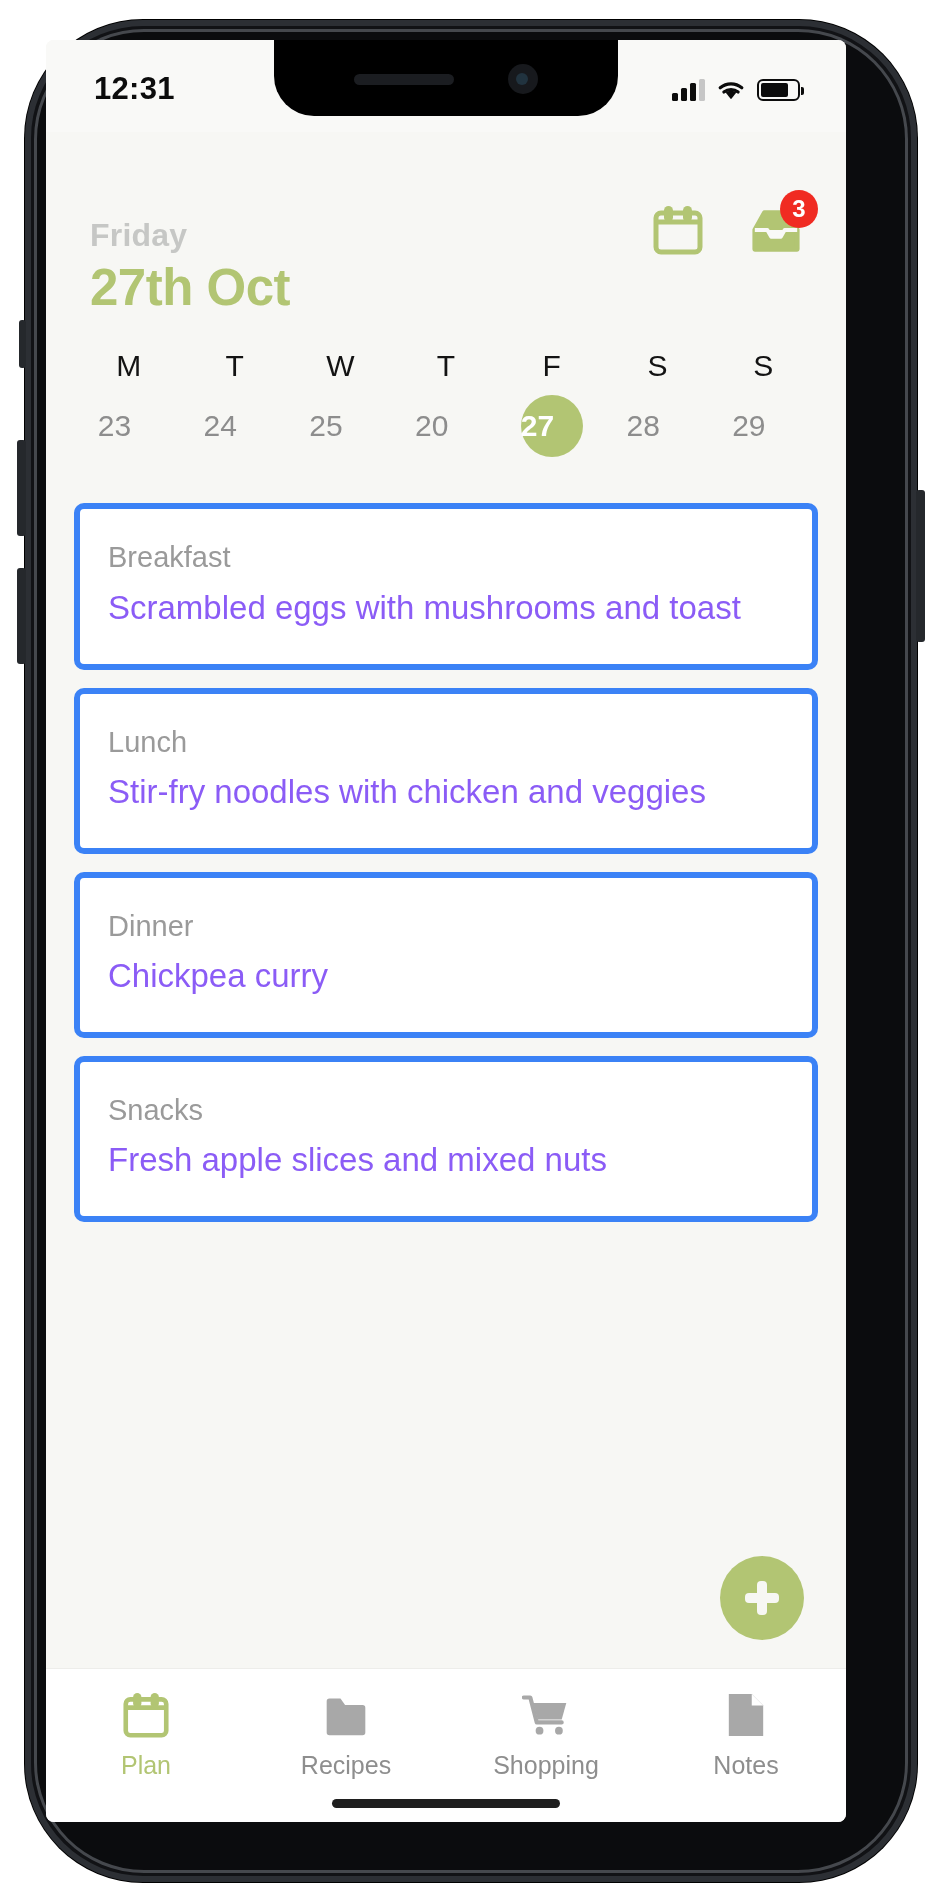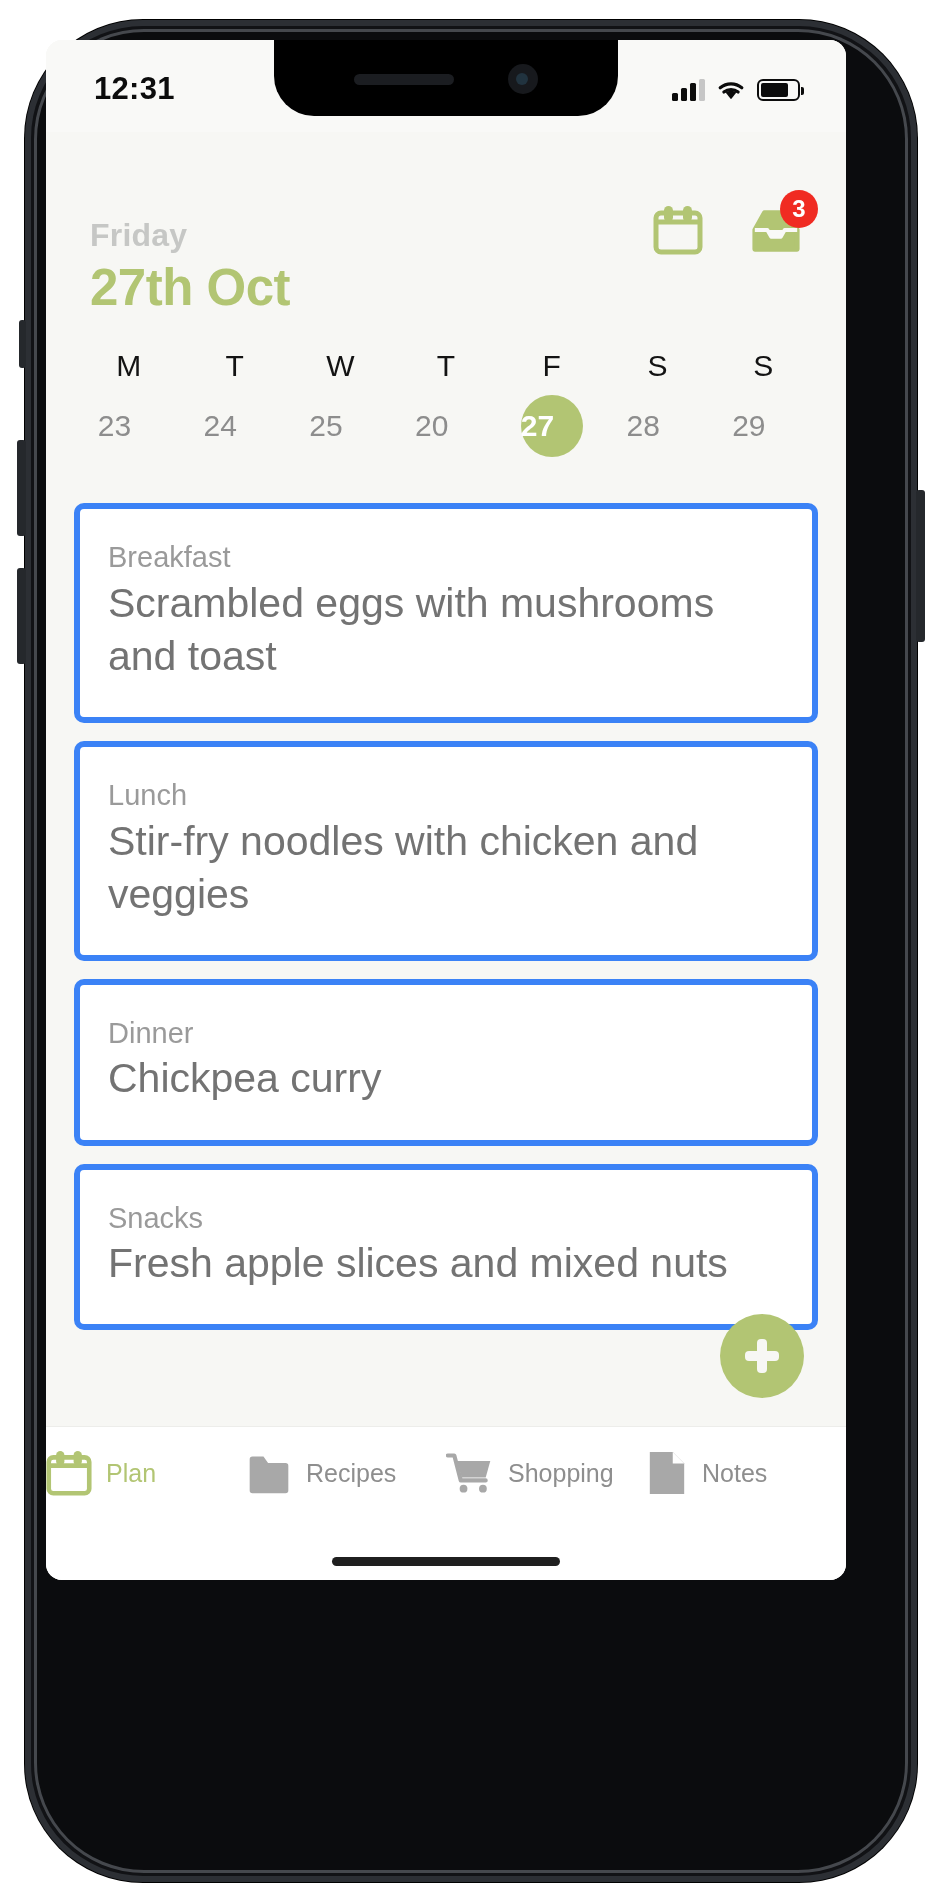--- a/index.html
+++ b/index.html
@@ -48,22 +48,22 @@
   .side-btn.volup   { left: -8px; top: 420px;  width: 9px; height: 96px; }
   .side-btn.voldown { left: -8px; top: 548px;  width: 9px; height: 96px; }
   .side-btn.power   { right: -8px; top: 470px; width: 9px; height: 152px; }
 
   
   .screen {
     position: absolute;
     left: 46px;
     top: 40px;
     width: 800px;
-    height: 1540px;
-    border-radius: 16px;
+    height: 1782px;
+    border-radius: 8px;
     background: #f7f7f4;
     overflow: hidden;
     z-index: 3;
   }
 
   
   .status-bar {
     position: relative;
     height: 92px;
     display: flex;
@@ -258,25 +258,25 @@
     border-radius: 10px;
     padding: 30px 28px 34px 28px;
   }
   .meal-label {
     font-size: 29px;
     color: #9a9a9a;
     font-weight: 400;
     line-height: 1.25;
   }
   .meal-text {
-    font-size: 41px;
-    color: #737373;
+    font-size: 33px;
+    color: #8b5cf6;
     font-weight: 400;
     line-height: 1.3;
-    margin-top: 1px;
+    margin-top: 11px;
   }
 
   
   .fab {
     position: absolute;
     right: 42px;
     bottom: 182px;
     width: 84px;
     height: 84px;
     border-radius: 50%;
@@ -294,21 +294,21 @@
     height: 154px;
     background: #ffffff;
     border-top: 1px solid #ededea;
     display: flex;
     align-items: flex-start;
     padding-top: 22px;
   }
   .tab-item {
     flex: 1;
     display: flex;
-    flex-direction: row;
+    flex-direction: column;
     align-items: center;
     gap: 14px;
   }
   .tab-label {
     font-size: 25px;
     color: #8e8e8e;
     font-weight: 400;
     line-height: 1;
   }
   .tab-item.active .tab-label { color: #b2c573; }

